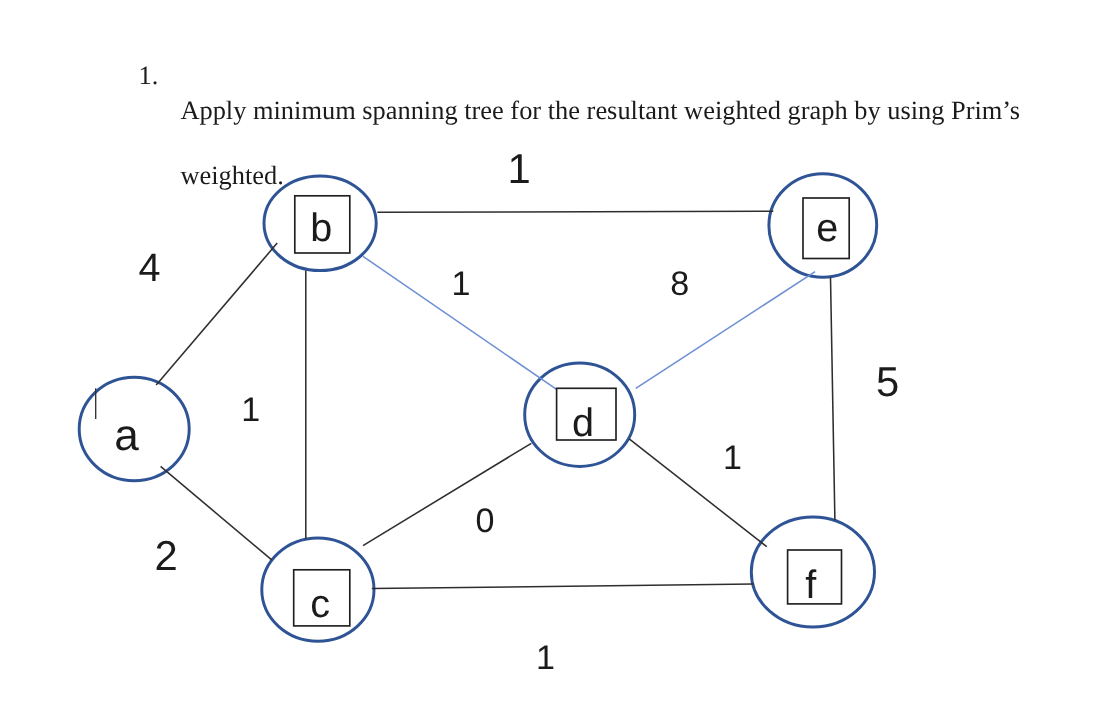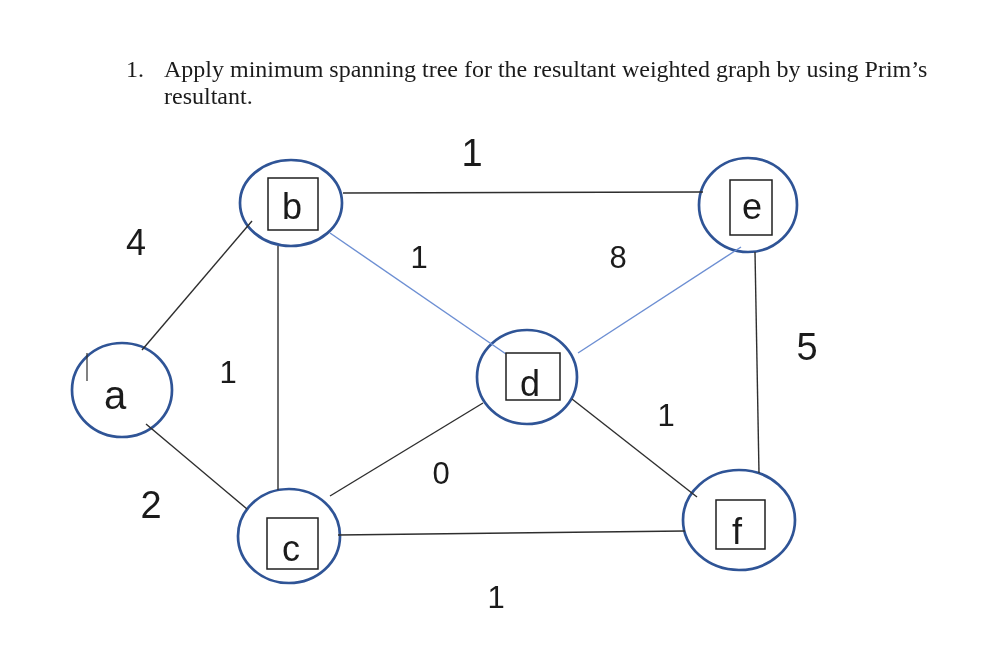--- a/index.html
+++ b/index.html
@@ -21,35 +21,35 @@
   }
   .q-text {
     position: absolute;
     left: 164px;
     top: 56px;
     width: 790px;
     font-size: 24px;
     line-height: 27px;
     color: #1b1b1b;
   }
-  .q-line { white-space: nowrap; }
+  .q-line { white-space: nowrap; margin-top: 32px; }
   #graph-svg { position: absolute; left: 0; top: 0; }
   #graph-svg text {
     font-family: "Liberation Sans", sans-serif;
     fill: #1b1b1b;
   }
 </style>
 </head>
 <body>
 
 <div id="page">
   <div class="q-number">1.</div>
   <div class="q-text">
     <div class="q-line">Apply minimum spanning tree for the resultant weighted graph by using Prim’s</div>
-    <div class="q-line">resultant.</div>
+    <div class="q-line">weighted.</div>
   </div>
   <svg id="graph-svg" width="999" height="662" viewBox="0 0 999 662">
       <ellipse cx="122" cy="390" rx="50" ry="47" fill="#ffffff" stroke="#2f5496" stroke-width="2.7"></ellipse>
       <ellipse cx="291" cy="203" rx="51" ry="43" fill="#ffffff" stroke="#2f5496" stroke-width="2.7"></ellipse>
       <ellipse cx="289" cy="536" rx="51" ry="47" fill="#ffffff" stroke="#2f5496" stroke-width="2.7"></ellipse>
       <ellipse cx="527" cy="377" rx="50" ry="47" fill="#ffffff" stroke="#2f5496" stroke-width="2.7"></ellipse>
       <ellipse cx="748" cy="205" rx="49" ry="47" fill="#ffffff" stroke="#2f5496" stroke-width="2.7"></ellipse>
       <ellipse cx="739" cy="520" rx="56" ry="50" fill="#ffffff" stroke="#2f5496" stroke-width="2.7"></ellipse>
       <line x1="142" y1="350" x2="252" y2="221" stroke="#2e2e2e" stroke-width="1.4"></line>
       <line x1="146" y1="424" x2="247" y2="509" stroke="#2e2e2e" stroke-width="1.4"></line>

